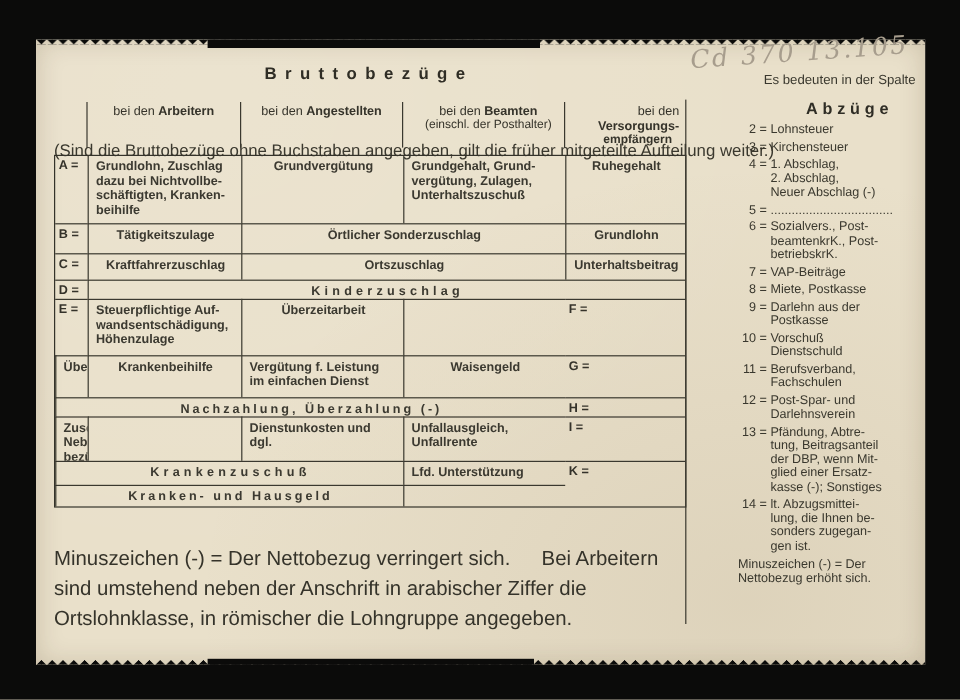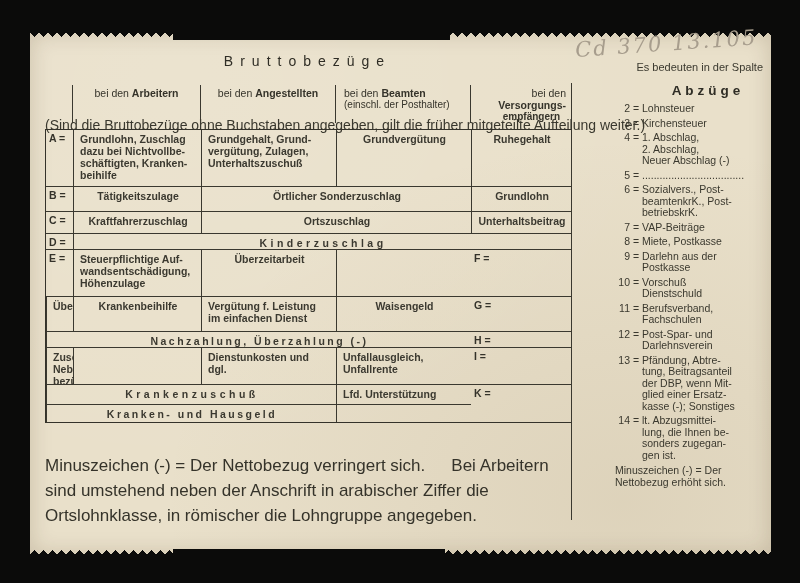--- a/index.html
+++ b/index.html
@@ -21,42 +21,42 @@
   
   .teeth-top{position:absolute;left:0;top:0;right:0;height:4px;
     background:conic-gradient(from -45deg at 50% 100%, #0b0b0a 90deg, transparent 0) 0 0 / 9px 4px;}
   .teeth-bottom{position:absolute;left:0;bottom:0;right:0;height:4px;
     background:conic-gradient(from 135deg at 50% 0%, #0b0b0a 90deg, transparent 0) 0 0 / 9px 4px;}
   .notch-top{position:absolute;left:143px;top:0;width:277px;height:7px;background:#0b0b0a;}
   .notch-bottom{position:absolute;left:143px;bottom:0;width:272px;height:5px;background:#0b0b0a;}
 
   .title{
     position:absolute;left:15px;top:20px;width:525px;text-align:center;
-    font-size:14px;font-weight:normal;letter-spacing:7px;color:#2f2d25;
+    font-size:14px;font-weight:bold;letter-spacing:7px;color:#2f2d25;
   }
   .handwriting{
     position:absolute;left:545px;top:-2px;width:200px;
     font-family:"DejaVu Serif", serif;font-style:italic;
     font-size:21px;color:#a79d8d;transform:rotate(-4deg);
     letter-spacing:2px;white-space:nowrap;
   }
   .spalte-note{
     position:absolute;right:8px;top:28px;font-size:11px;color:#3a382e;
   }
 
   
   .thead{
     position:absolute;left:15px;top:52px;width:525px;height:32px;
     display:grid;grid-template-columns:27px 128px 135px 135px 100px;
   }
   .hc{border-left:1.2px solid #3a382f;font-size:10.5px;line-height:12px;
       padding-top:2px;text-align:center;}
   .hc .nm{font-weight:bold;}
   .hc .sub{font-size:10px;}
-  .hc.h3{text-align:left;padding-left:8px;}
+  .hc.h3{text-align:center;padding-left:8px;}
   .hc.h4{text-align:right;padding-right:4px;}
   .hc.h4 .sub{font-weight:bold;padding-right:6px;}
   .h0{border:none;}
 
   .aufteilung-note{
     position:absolute;left:15px;top:84px;width:525px;
     font-size:14px;color:#3a382e;text-align:center;white-space:nowrap;
   }
 
   
@@ -134,24 +134,24 @@
 
   <div class="aufteilung-note">(Sind die Bruttobezüge ohne Buchstaben angegeben, gilt die früher mitgeteilte Aufteilung weiter.)</div>
 
   <div class="tbody">
 
     <div class="lc">A =</div>
     <div class="c">Grundlohn, Zuschlag
 dazu bei Nichtvollbe-
 schäftigten, Kranken-
 beihilfe</div>
+    <div class="c tc">Grundvergütung</div>
     <div class="c">Grundgehalt, Grund-
 vergütung, Zulagen,
 Unterhaltszuschuß</div>
-    <div class="c tc">Grundvergütung</div>
     <div class="c tc">Ruhegehalt</div>
 
     <div class="lc bt">B =</div>
     <div class="c bt tc">Tätigkeitszulage</div>
     <div class="c bt tc s2">Örtlicher Sonderzuschlag</div>
     <div class="c bt tc">Grundlohn</div>
 
     <div class="lc bt">C =</div>
     <div class="c bt tc">Kraftfahrerzuschlag</div>
     <div class="c bt tc s2">Ortszuschlag</div>

